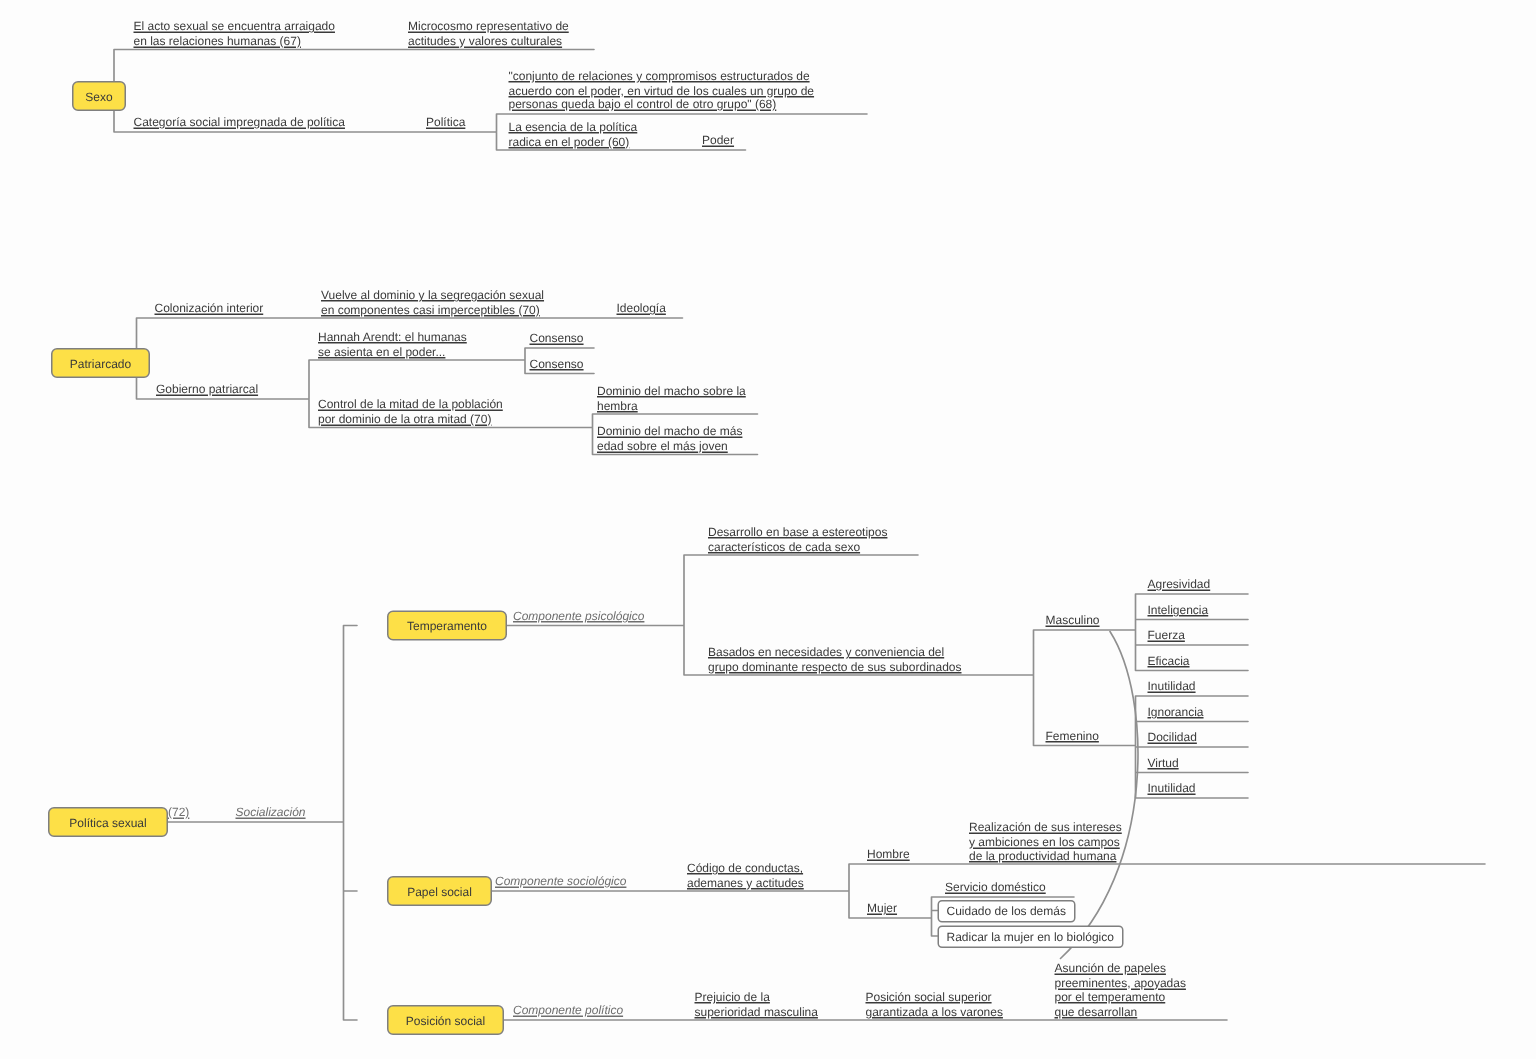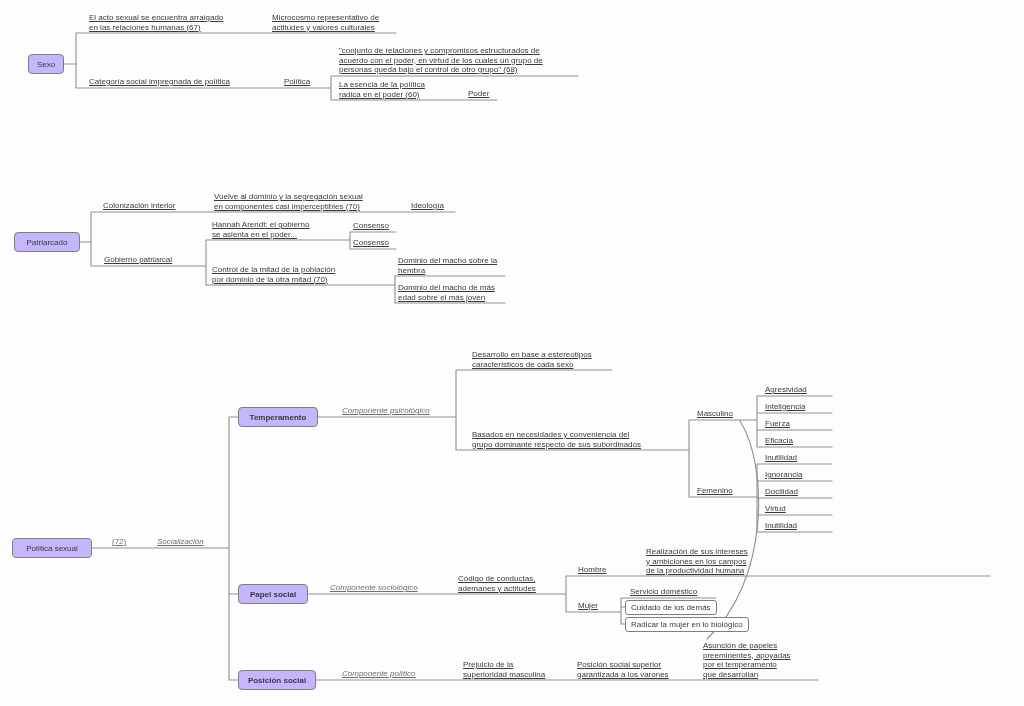--- a/index.html
+++ b/index.html
@@ -15,24 +15,24 @@
     stroke-linecap:round; stroke-linejoin:round;
   }
   .node {
     position:absolute; font-size:8px; line-height:9.5px;
     color:var(--text,#3a3a3a); white-space:pre;text-decoration:underline;
   }
   .ital { font-style:italic; color:var(--label,#6e6e6e); }
   .gray { color:var(--label,#6e6e6e);text-align:right; }
   .rootbox {
     position:absolute; display:flex; align-items:center; justify-content:center;
-    border:1.4px solid var(--border,#7f7f7f); border-radius:4px; background:#c4b5fd;
-    font-size:8px; color:var(--text,#3a3a3a); white-space:pre;
+    border:1.4px solid var(--border,#7f7f7f); border-radius:4px; background:#fde047;
+    font-size:8px; color:var(--text,#3a3a3a); white-space:pre;margin-left:20px;
   }
-  .catbox { font-weight:bold; }
+  .catbox { font-weight:normal; }
   .minibox {
     position:absolute; display:inline-block;
     border:1px solid var(--border,#7f7f7f); border-radius:3px; background:#fff;
     font-size:8px; line-height:9.5px; color:var(--text,#3a3a3a);
     padding:1.5px 5px; white-space:pre;
   }
 </style>
 </head>
 <body>
 
@@ -64,21 +64,21 @@
   <div class="node" style="left:339px;top:80px">La esencia de la política
 radica en el poder (60)</div>
   <div class="node" style="left:468px;top:89px">Poder</div>
 
   <div class="rootbox" style="left:14px;top:232px;width:66px;height:20px">Patriarcado</div>
   <div class="node" style="left:103px;top:201px">Colonización interior</div>
   <div class="node" style="left:214px;top:192px">Vuelve al dominio y la segregación sexual
 en componentes casi imperceptibles (70)</div>
   <div class="node" style="left:411px;top:201px">Ideología</div>
   <div class="node" style="left:104px;top:255px">Gobierno patriarcal</div>
-  <div class="node" style="left:212px;top:220px">Hannah Arendt: el gobierno
+  <div class="node" style="left:212px;top:220px">Hannah Arendt: el humanas
 se asienta en el poder...</div>
   <div class="node" style="left:353px;top:221px">Consenso</div>
   <div class="node" style="left:353px;top:238px">Consenso</div>
   <div class="node" style="left:212px;top:265px">Control de la mitad de la población
 por dominio de la otra mitad (70)</div>
   <div class="node" style="left:398px;top:256px">Dominio del macho sobre la
 hembra</div>
   <div class="node" style="left:398px;top:283px">Dominio del macho de más
 edad sobre el más joven</div>
 

